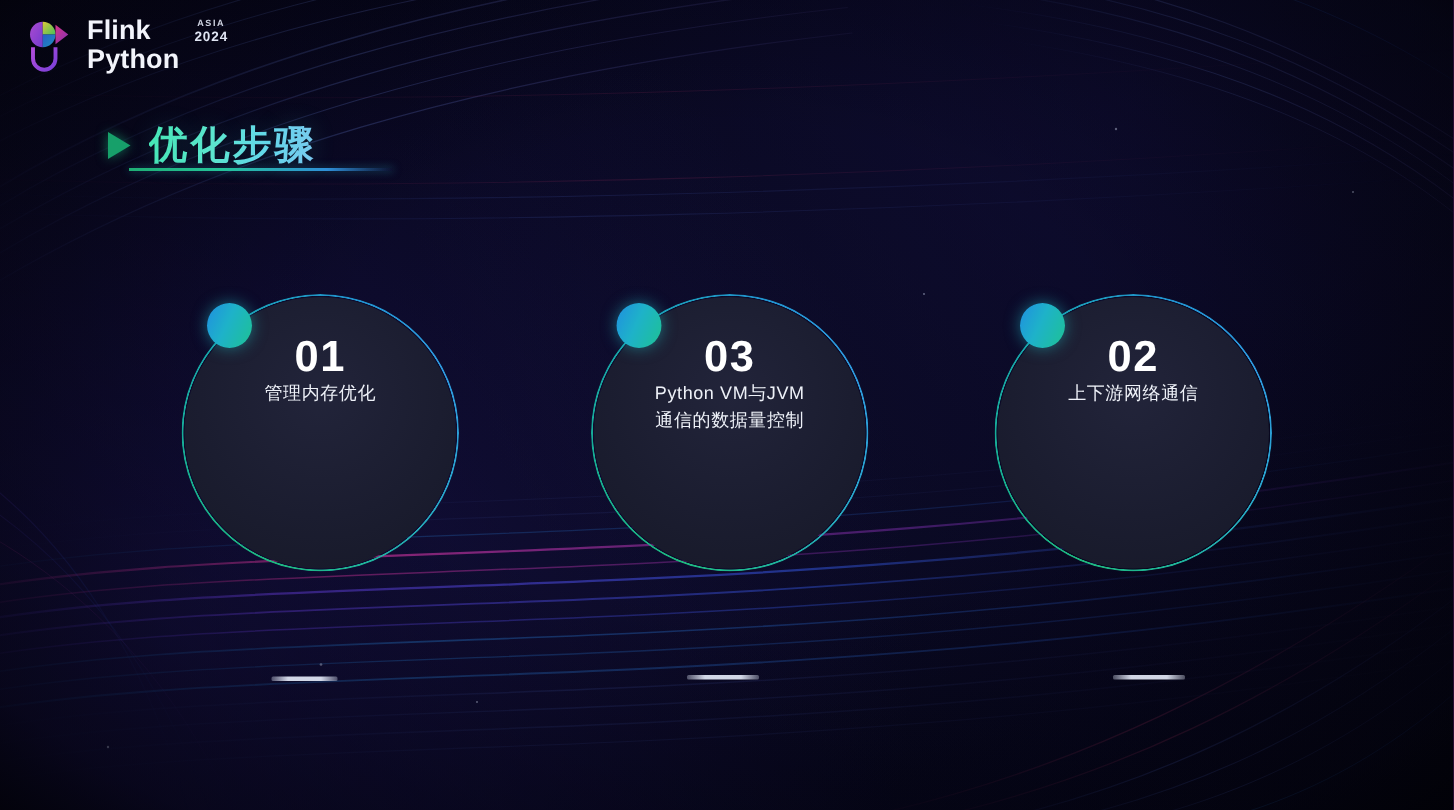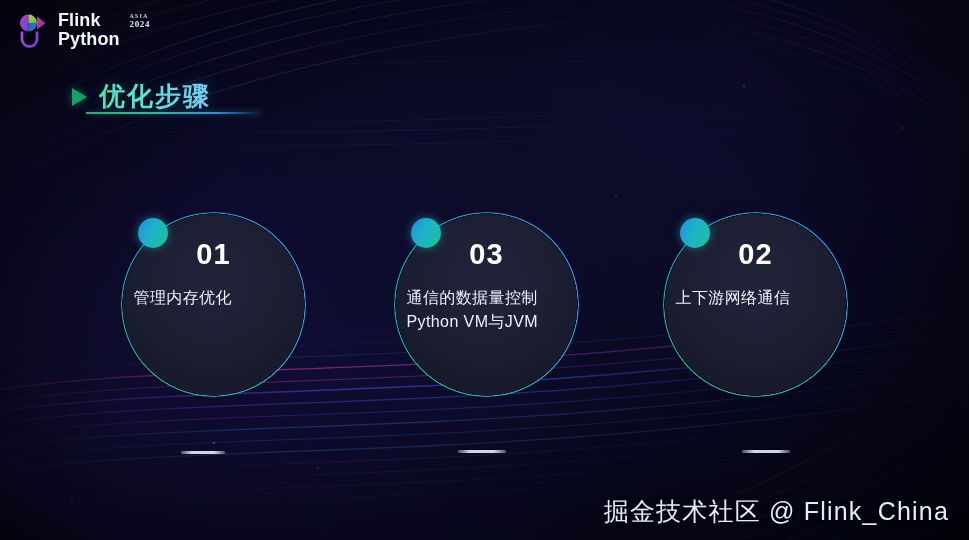--- a/index.html
+++ b/index.html
@@ -53,22 +53,22 @@
     color: #f2f4fb;
     font-size: 18px;
     font-weight: 700;
     line-height: 1.03;
     letter-spacing: 0.1px;
   }
   .logo-badge {
     margin-left: 2px;
     align-self: flex-start;
     margin-top: 2px;
+    text-align: center;
     color: #dfe4f2;
-    font-family: Liberation Serif, serif;
   }
   .logo-badge .asia {
     font-size: 6px;
     letter-spacing: 1.1px;
     font-weight: 700;
     opacity: 0.92;
   }
   .logo-badge .year {
     font-size: 9px;
     font-weight: 700;
@@ -119,21 +119,21 @@
     left: 0;
     top: 190px;
     width: 969px;
     height: 200px;
   }
   .circle {
     position: absolute;
     width: 185px;
     height: 185px;
     border-radius: 50%;
-    top: 22px;
+    top: 6px;
   }
   .circle .ring {
     position: absolute;
     inset: 0;
     border-radius: 50%;
     background: conic-gradient(from 200deg,
         #1fb97f 0%,
         #17b08f 14%,
         #18a6aa 30%,
         #2193cf 48%,
@@ -172,23 +172,23 @@
     box-sizing: border-box;
   }
   .circle .num {
     color: #ffffff;
     font-size: 29px;
     font-weight: 700;
     letter-spacing: 1px;
     line-height: 1;
   }
   .circle .lines {
-    margin-top: 17px;
+    text-align: center;
     color: #eef1f8;
-    font-size: 16px;
+    font-size: 12px;
     font-weight: 500;
     line-height: 1.5;
     letter-spacing: 0.4px;
     width: 160px;
   }
   .circle .lines div { white-space: nowrap; }
 
   #c1 { left: 121px; }
   #c2 { left: 394px; }
   #c3 { left: 663px; }
@@ -397,22 +397,22 @@
       </div>
     </div>
 
     <div class="circle" id="c2">
       <div class="ring"></div>
       <div class="face"></div>
       <div class="dot"></div>
       <div class="content">
         <div class="num">03</div>
         <div class="lines">
+          <div>Python VM与JVM</div>
           <div>通信的数据量控制</div>
-          <div>Python VM与JVM</div>
         </div>
       </div>
     </div>
 
     <div class="circle" id="c3">
       <div class="ring"></div>
       <div class="face"></div>
       <div class="dot"></div>
       <div class="content">
         <div class="num">02</div>
@@ -420,15 +420,14 @@
           <div>上下游网络通信</div>
         </div>
       </div>
     </div>
   </div>
 
   <div class="dash" id="d3"></div>
   <div class="dash" id="d1"></div>
   <div class="dash" id="d2"></div>
 
-  <div class="watermark">掘金技术社区 @ Flink_China</div>
 
 </div>
 
 </body></html>

